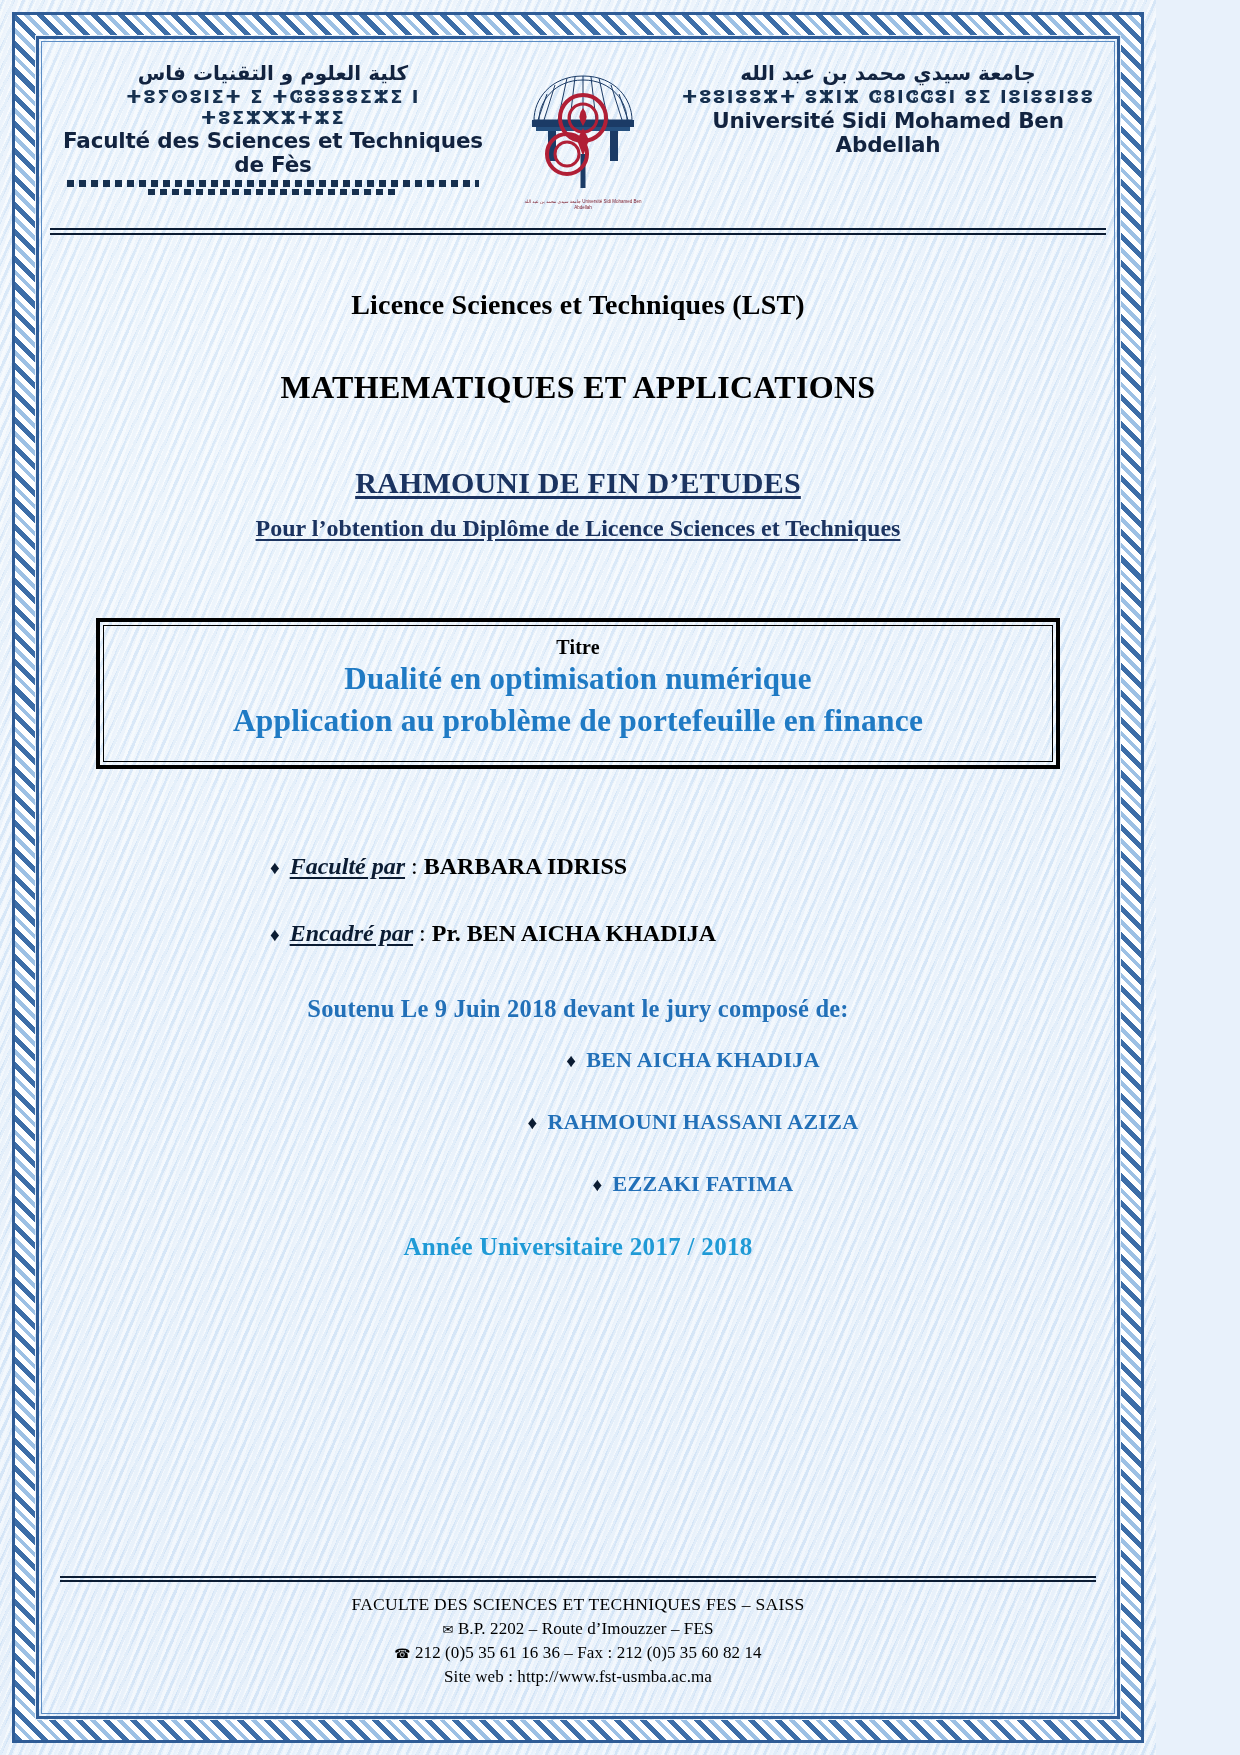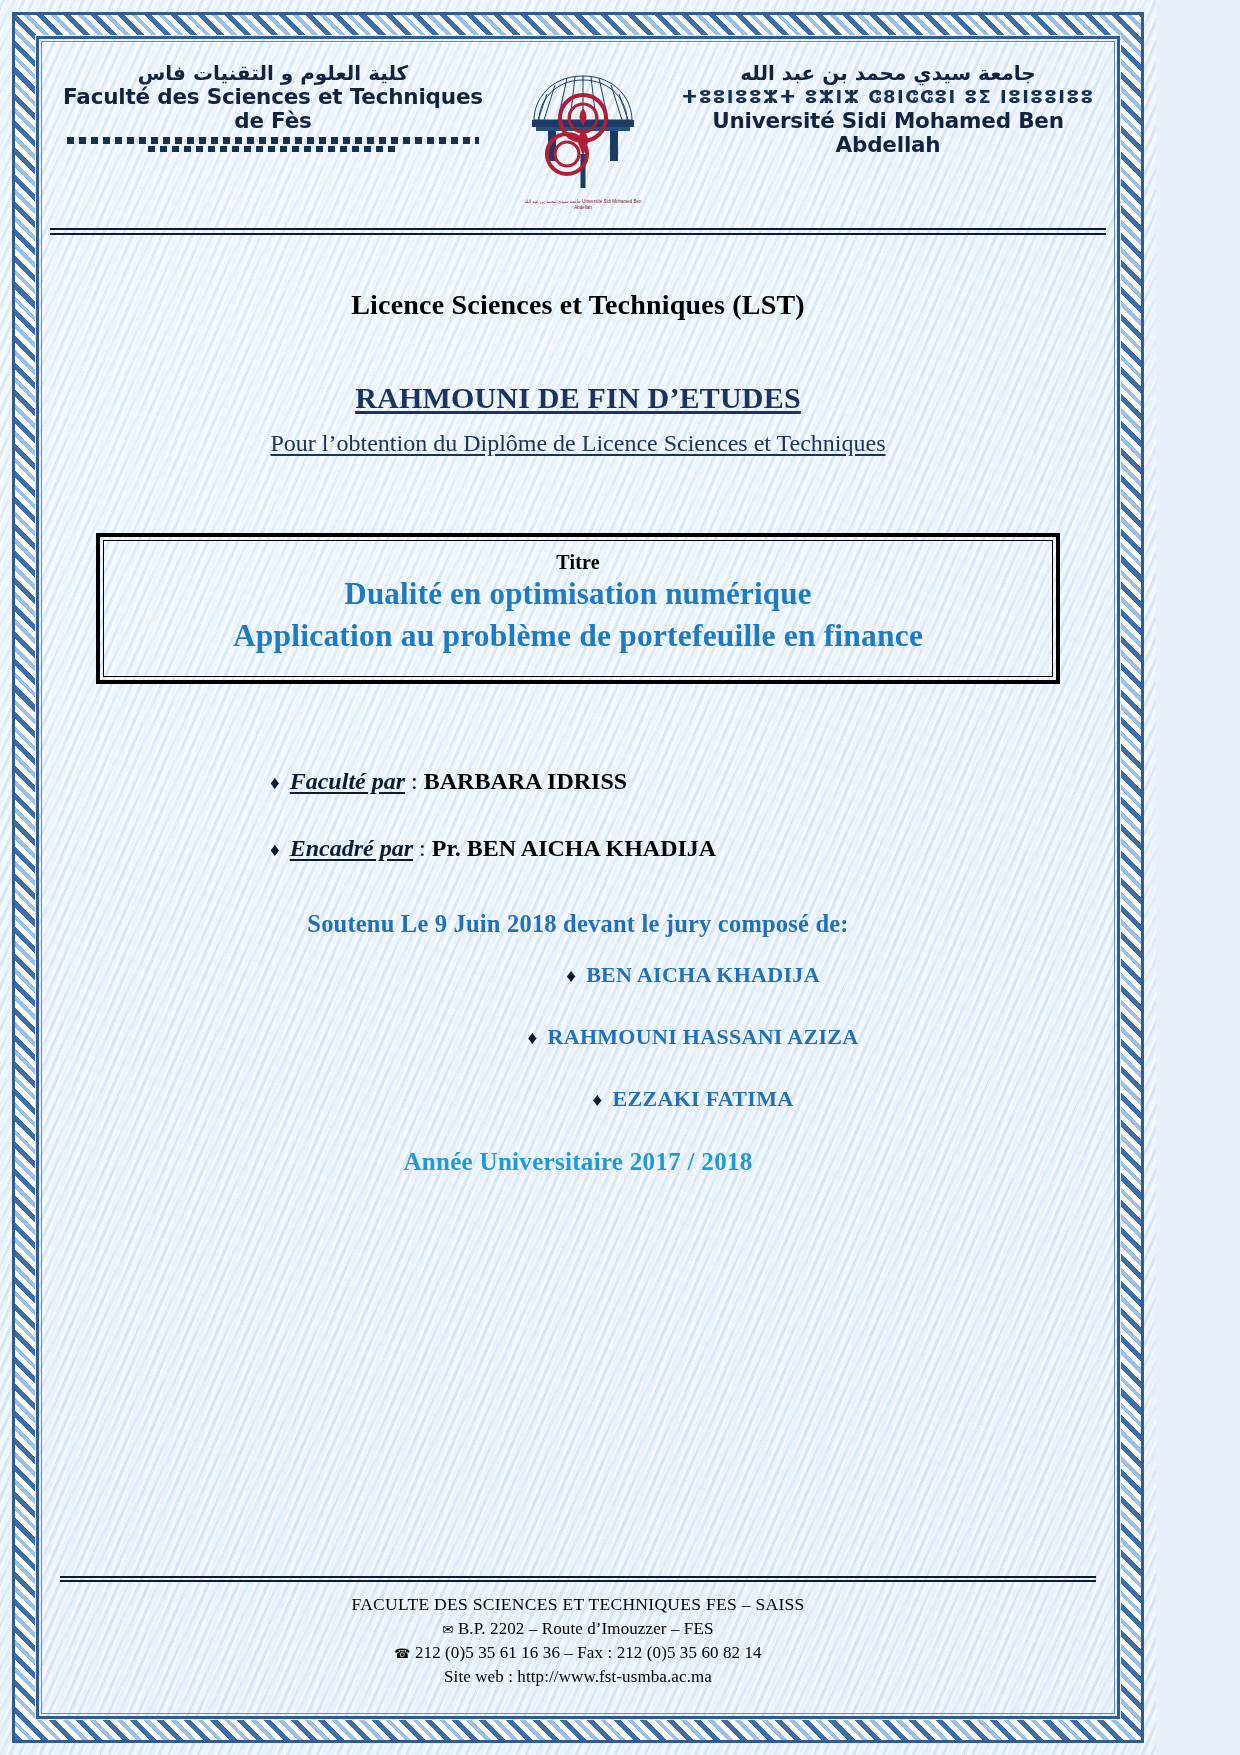--- a/index.html
+++ b/index.html
@@ -73,21 +73,21 @@
 
   .dbl-rule{
     margin:6px 2px 0 2px;border-top:2px solid #0b1c33;border-bottom:2px solid #0b1c33;height:3px;
   }
 
   
   .body{padding:0 12px;text-align:center;}
   .lst{font-size:28px;font-weight:bold;color:#000;margin-top:54px;letter-spacing:.2px;}
   .filiere{font-size:32px;font-weight:bold;color:#000;margin-top:48px;letter-spacing:.3px;}
   .memoire{font-size:30px;font-weight:bold;color:#1b3360;margin-top:60px;text-decoration:underline;text-underline-offset:3px;letter-spacing:.2px;}
-  .pour{font-size:24px;font-weight:normal;color:#1b3360;margin-top:15px;text-decoration:underline;text-underline-offset:3px;}
+  .pour{font-size:24px;font-weight:bold;color:#1b3360;margin-top:15px;text-decoration:underline;text-underline-offset:3px;}
 
   
   .titrebox-wrap{margin:64px 0 0 0;padding:12px 36px;}
   .titrebox{
     border:4px solid #000;padding:3px;background:transparent;
   }
   .titrebox-in{border:1px solid #000;padding:10px 14px 20px 14px;}
   .titre-label{font-size:20px;font-weight:bold;color:#000;letter-spacing:.2px;}
   .titre-line{font-size:31px;font-weight:bold;color:#1f7ac4;line-height:1.32;letter-spacing:.2px;}
   .titre-line.l2{font-size:31.5px;}
@@ -122,20 +122,21 @@
   <div class="frame-braid"></div>
   <div class="frame-inner"></div>
   <div class="frame-inner2"></div>
 
   <div class="content">
 
     <div class="header">
 
       <div class="hblock left">
         <div class="h-ar">كلية العلوم و التقنيات فاس</div>
+        <div class="h-tif">ⵜⵓⵢⵙⵓⵏⵉⵜ ⵉ ⵜⵛⵓⵓⵓⵓⵉⵣⵉ ⵏ ⵜⵓⵉⵣⵅⵣⵜⵣⵉ</div>
         <div class="h-fr">Faculté des Sciences et Techniques de Fès</div>
         <div class="h-rule"></div>
         <div class="h-rule short"></div>
       </div>
 
       <div class="logo">
         <svg width="122" height="130" viewBox="0 0 122 130">
 
           <g stroke="#1b3b66" stroke-width="1" fill="none">
             <path d="M61 8 C 28 8 12 32 12 52 L110 52 C110 32 94 8 61 8 Z"></path>
@@ -176,20 +177,21 @@
         <div class="h-tif">ⵜⵓⵓⵏⵓⵓⵣⵜ ⵓⵣⵏⵣ ⵛ8ⵏⵛⵛⵓⵏ ⵓⵉ ⵏⵓⵏⵓⵓⵏⵓⵓ</div>
         <div class="h-fr">Université Sidi Mohamed Ben Abdellah</div>
       </div>
     </div>
 
     <div class="dbl-rule"></div>
 
     <div class="body">
 
       <div class="lst">Licence Sciences et Techniques (LST)</div>
+      <div class="filiere">MATHEMATIQUES ET APPLICATIONS</div>
       <div class="memoire">RAHMOUNI DE FIN D’ETUDES</div>
       <div class="pour">Pour l’obtention du Diplôme de Licence Sciences et Techniques</div>
 
       <div class="titrebox-wrap">
         <div class="titrebox">
           <div class="titrebox-in">
             <div class="titre-label">Titre</div>
             <div class="titre-line">Dualité en optimisation  numérique</div>
             <div class="titre-line l2">Application  au problème de portefeuille en finance</div>
           </div>

